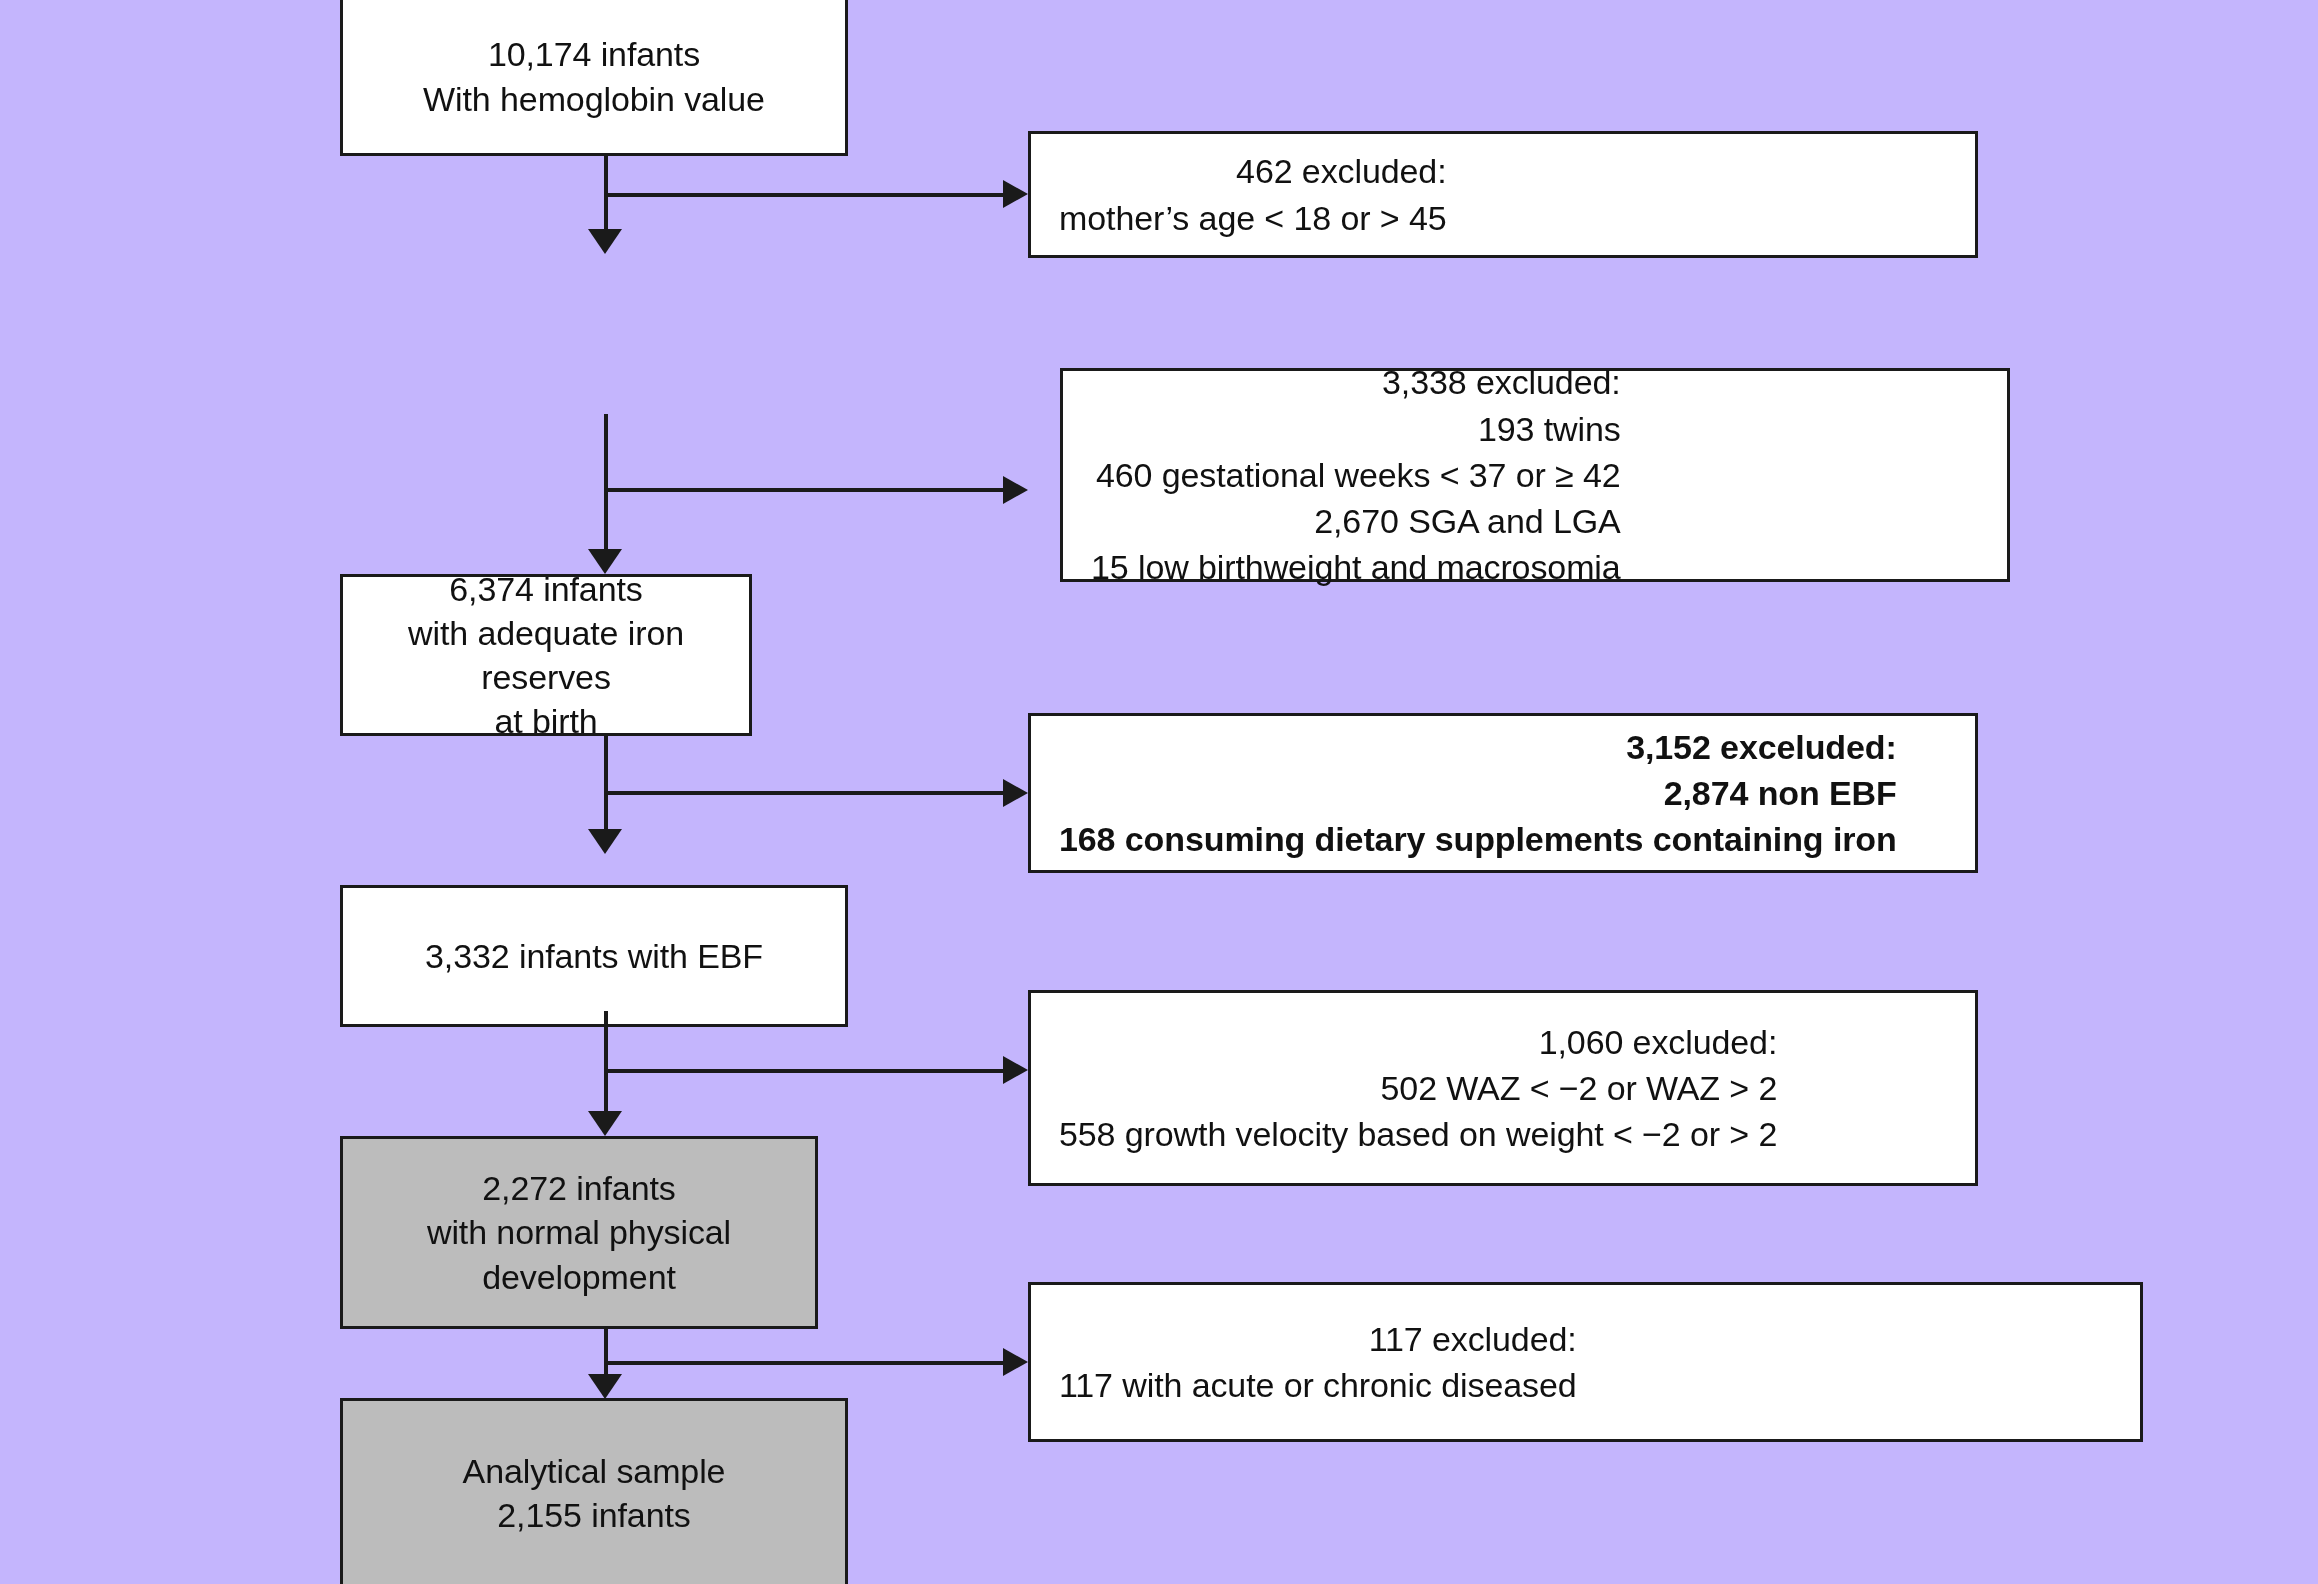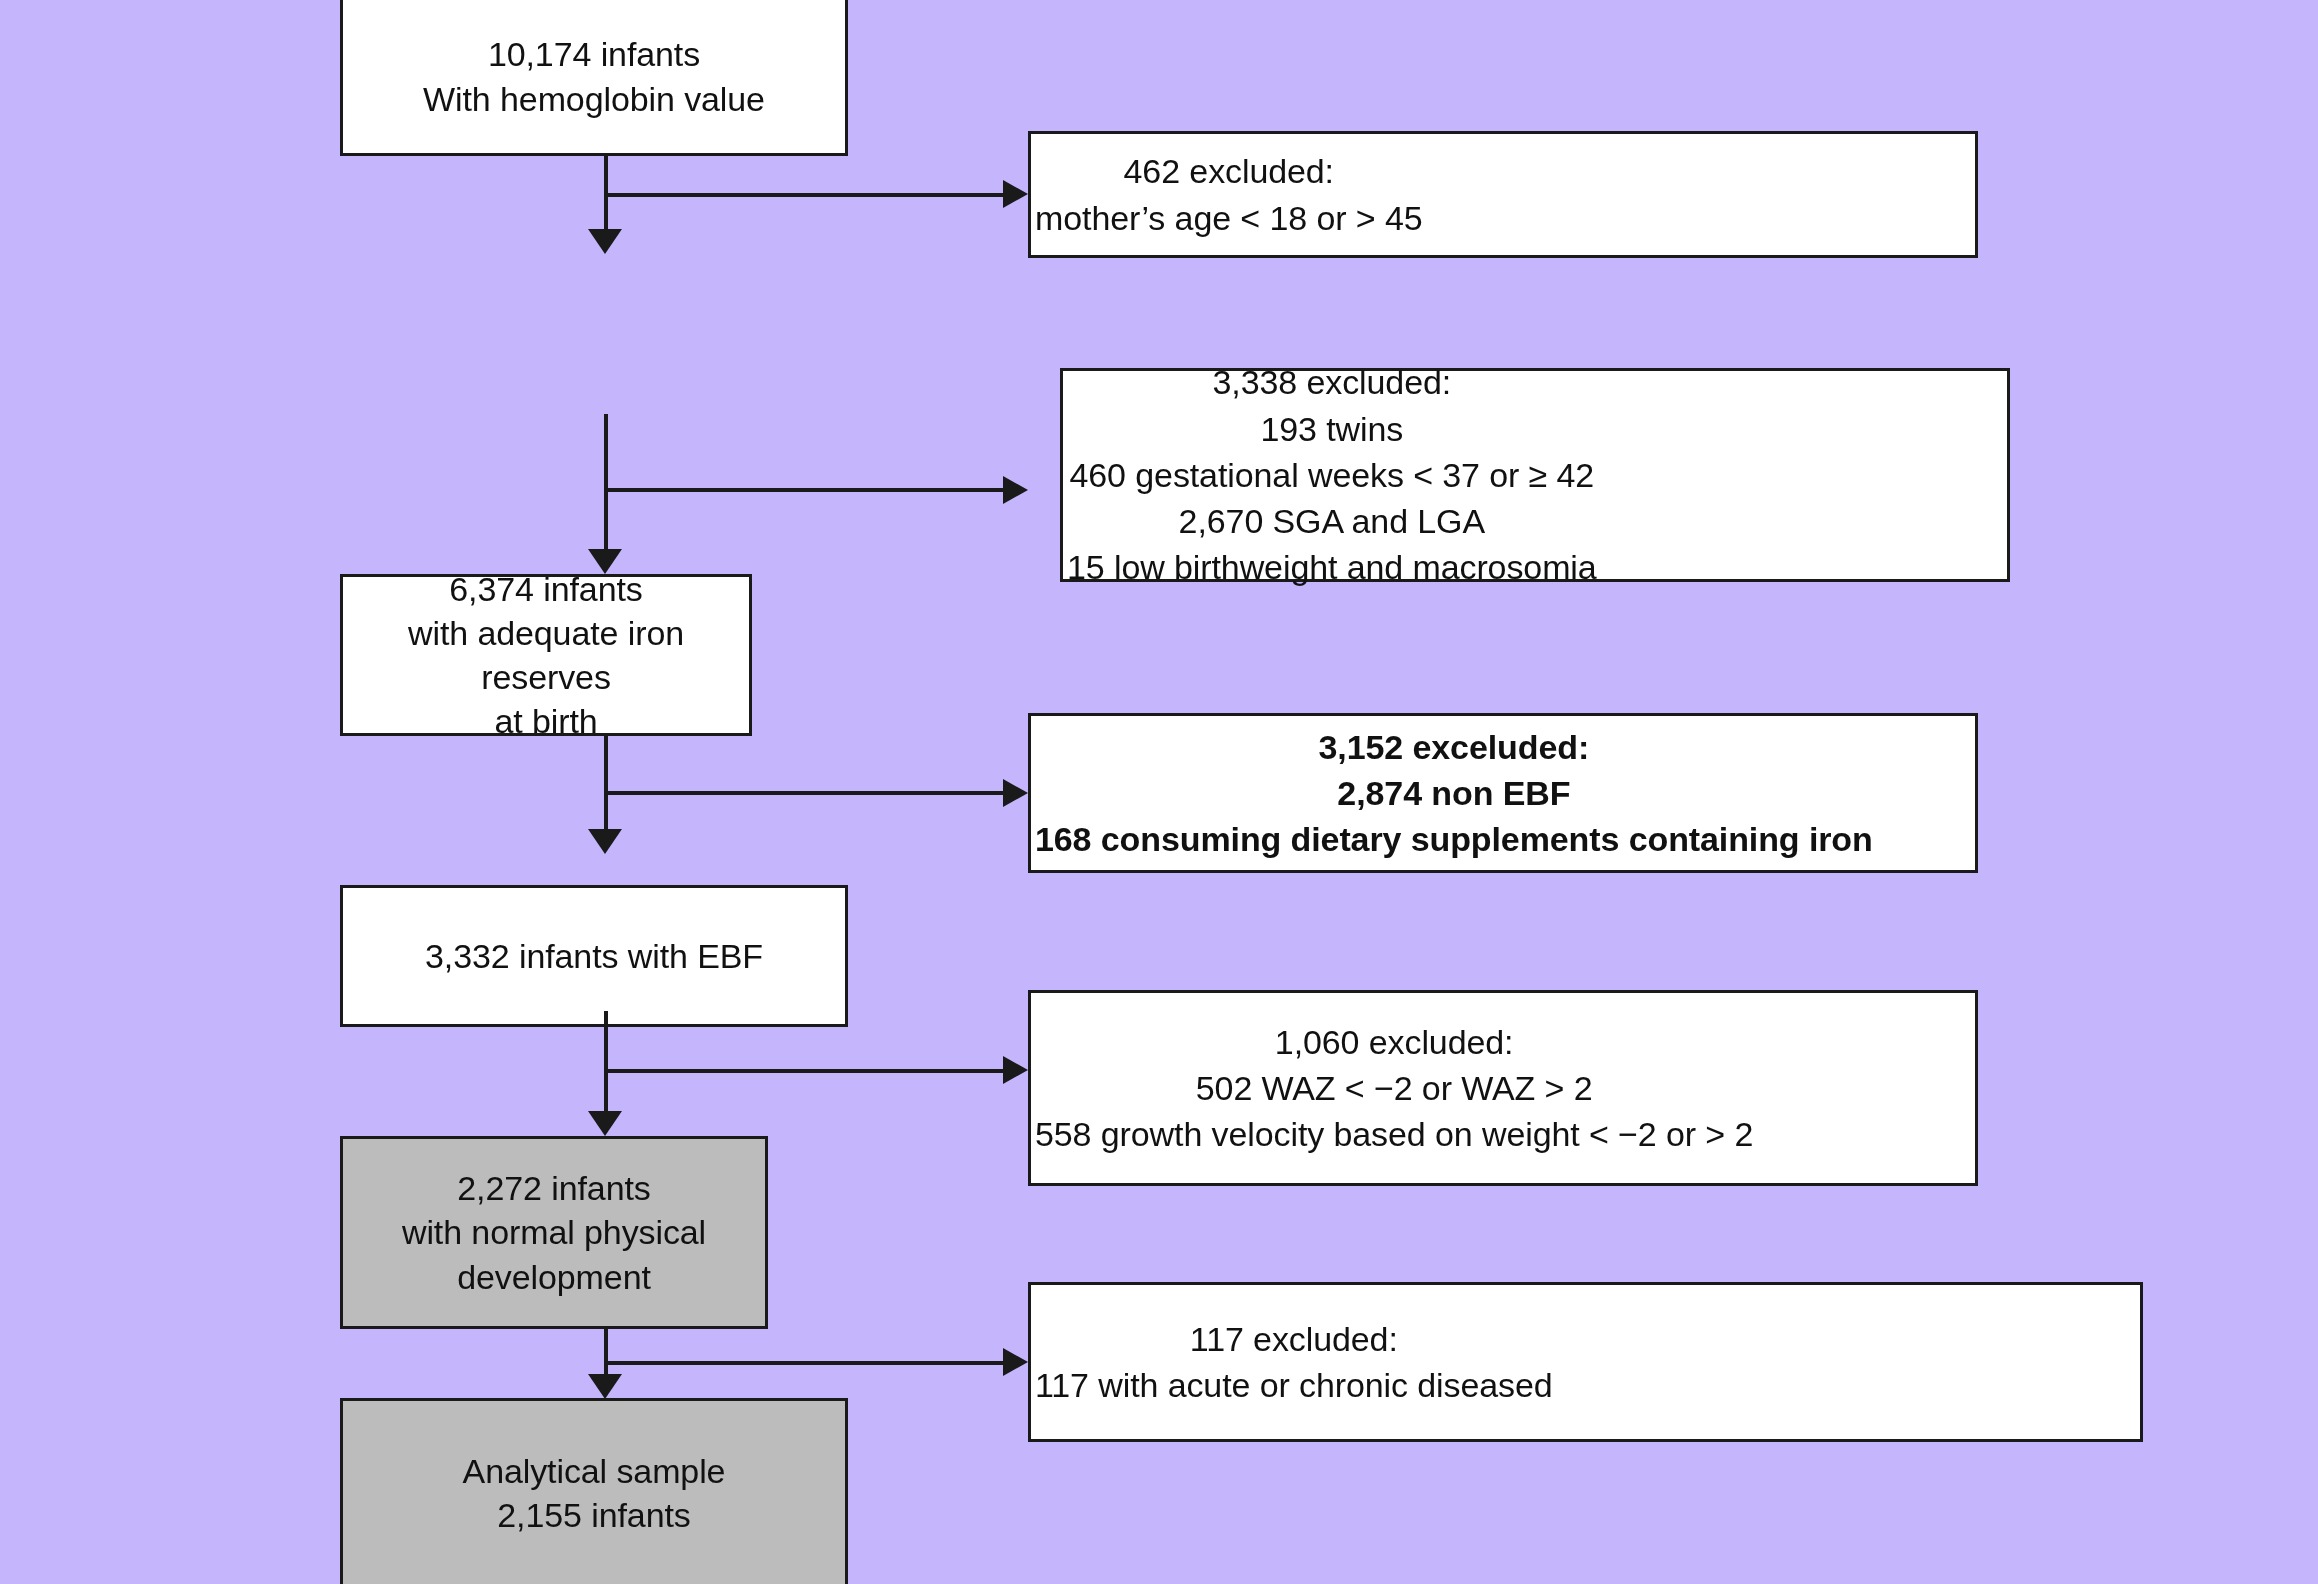--- a/index.html
+++ b/index.html
@@ -35,23 +35,23 @@
     border:3.7px solid #1a1a1a;
     background:#ffffff;
     display:flex;
     align-items:center;
     justify-content:flex-start;
     color:#111111;
   }
   .exbox .txt{
     font-size:34px;
     line-height:1.36;
-    text-align:center;
+    text-align:right;
     white-space:pre-line;
-    padding-left:4px;
+    padding-left:28px;
     letter-spacing:-0.1px;
   }
   
   .vline{ position:absolute; width:3.7px; background:#1a1a1a; }
   .hline{ position:absolute; height:3.7px; background:#1a1a1a; }
   .arrow-down{
     position:absolute;
     width:0;height:0;
     border-left:17px solid transparent;
     border-right:17px solid transparent;
@@ -79,21 +79,21 @@
   <div class="box" style="left:340px; top:574px; width:412px; height:162px;">
     <div class="txt">6,374 infants
 with adequate iron reserves
 at birth</div>
   </div>
 
   <div class="box" style="left:340px; top:885px; width:508px; height:142px;">
     <div class="txt">3,332 infants with EBF</div>
   </div>
 
-  <div class="box gray" style="left:340px; top:1136px; width:428px; height:193px;">
+  <div class="box gray" style="left:340px; top:1136px; width:478px; height:193px;">
     <div class="txt">2,272 infants
 with normal physical
 development</div>
   </div>
 
   <div class="box gray" style="left:340px; top:1398px; width:508px; height:190px;">
     <div class="txt">Analytical sample
 2,155 infants</div>
   </div>
 

